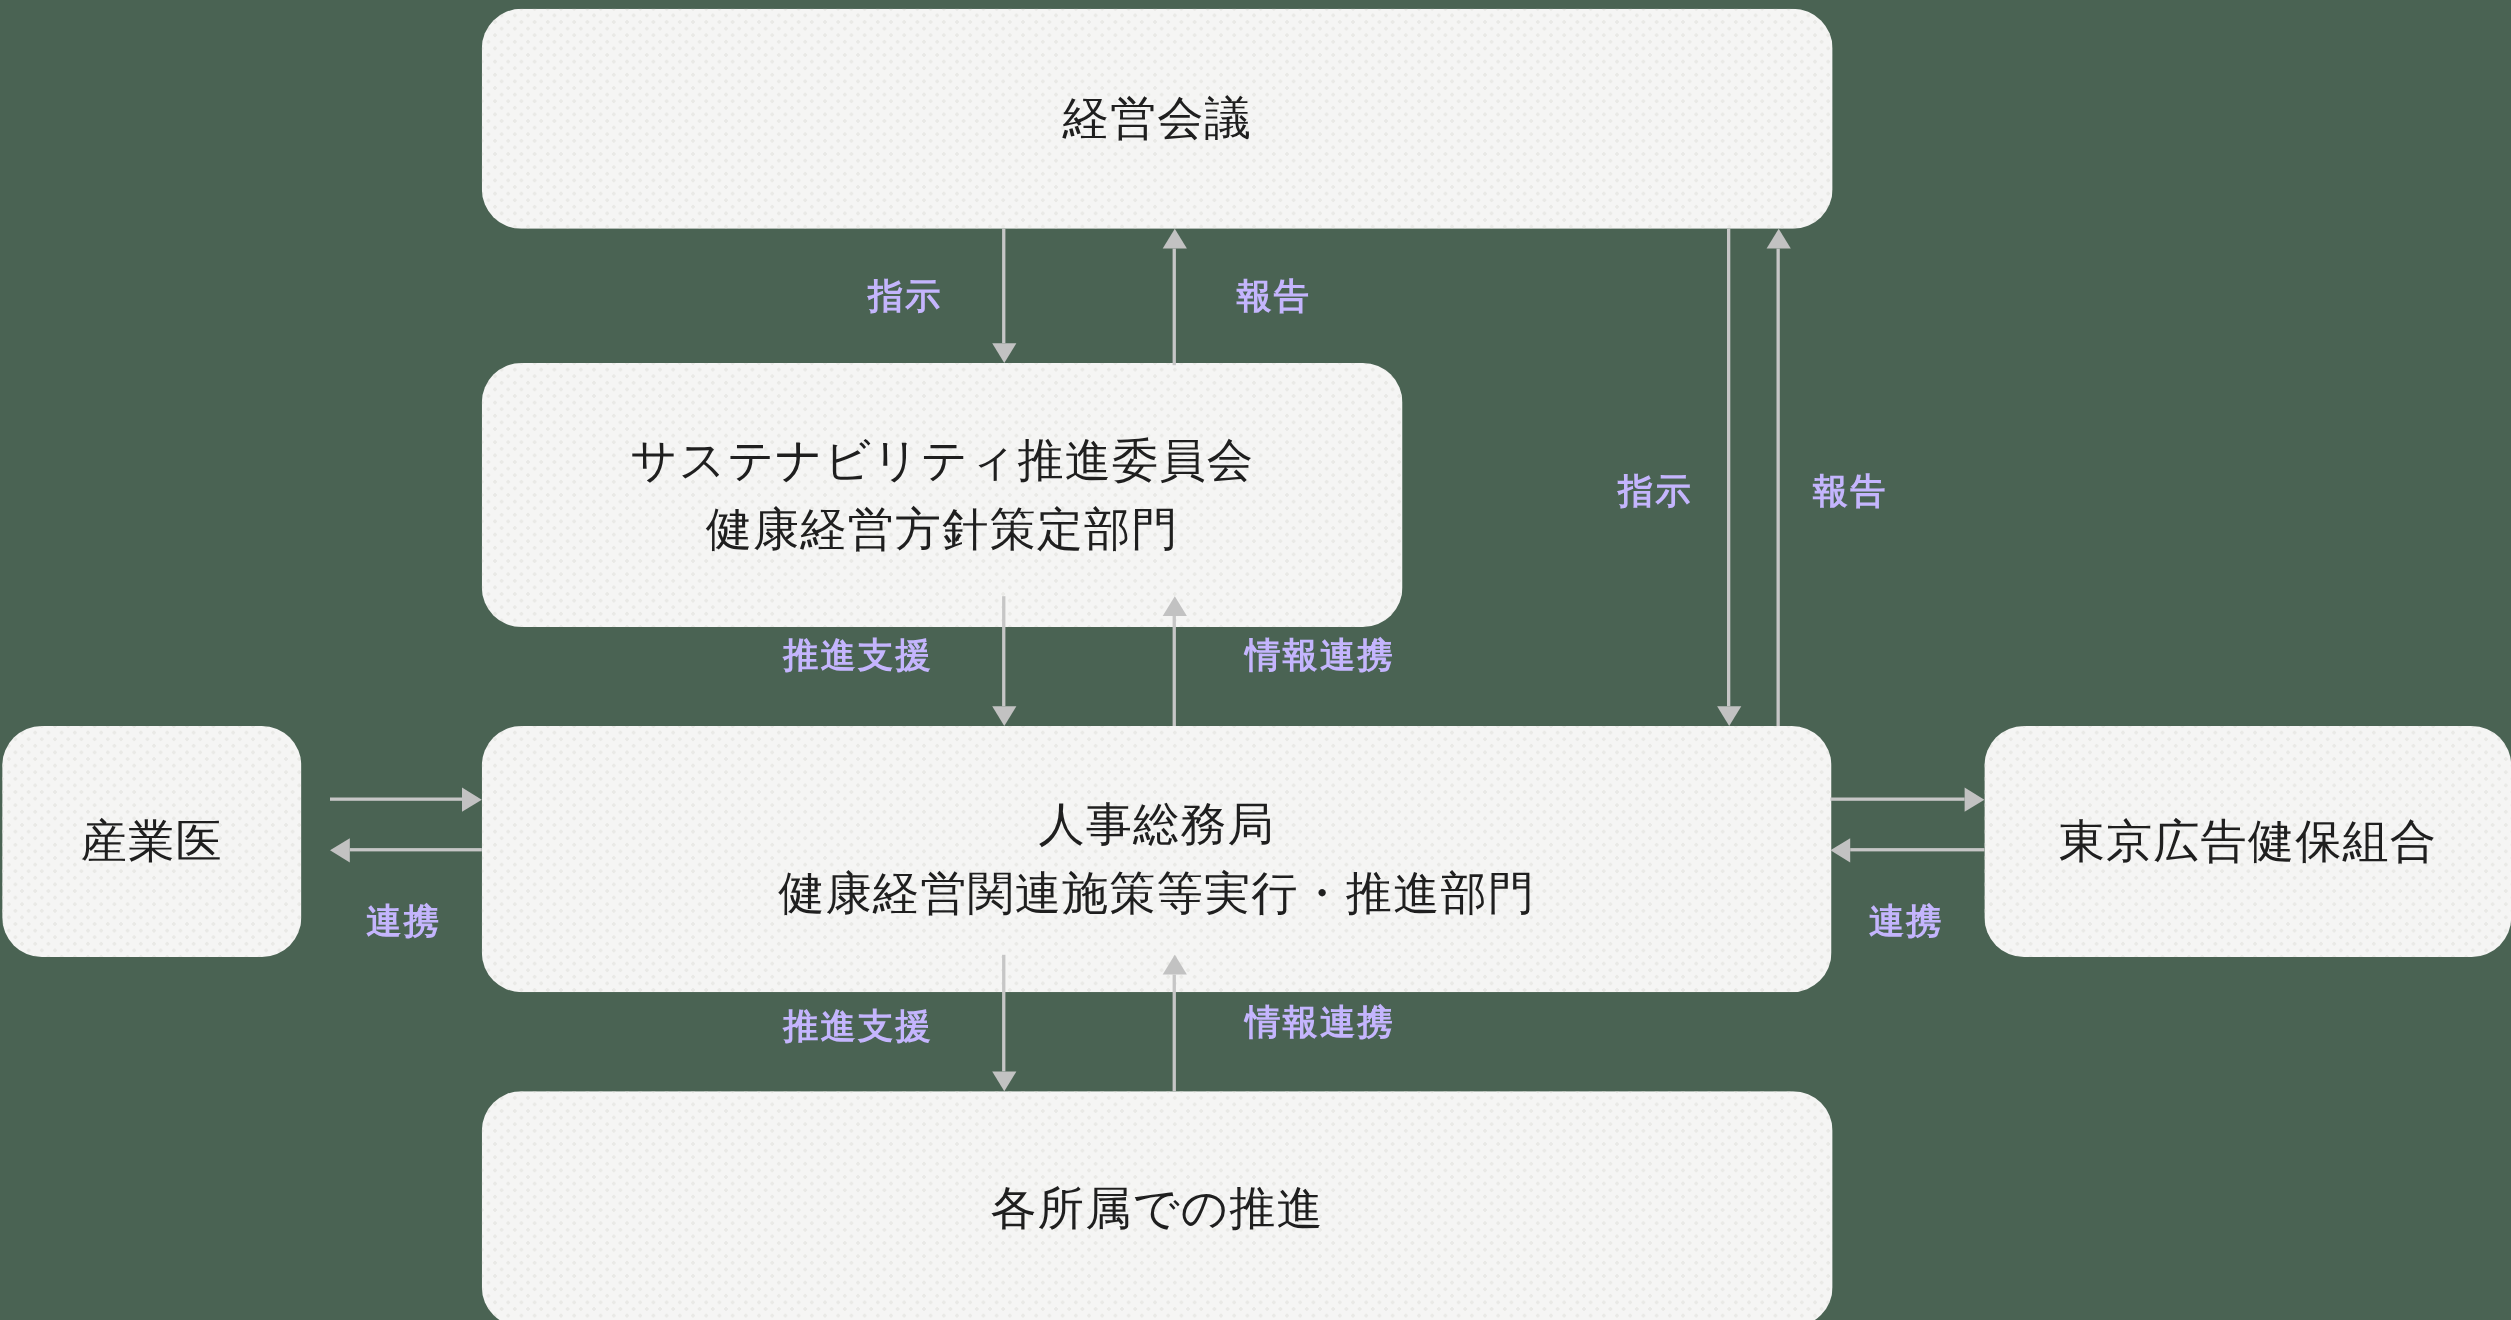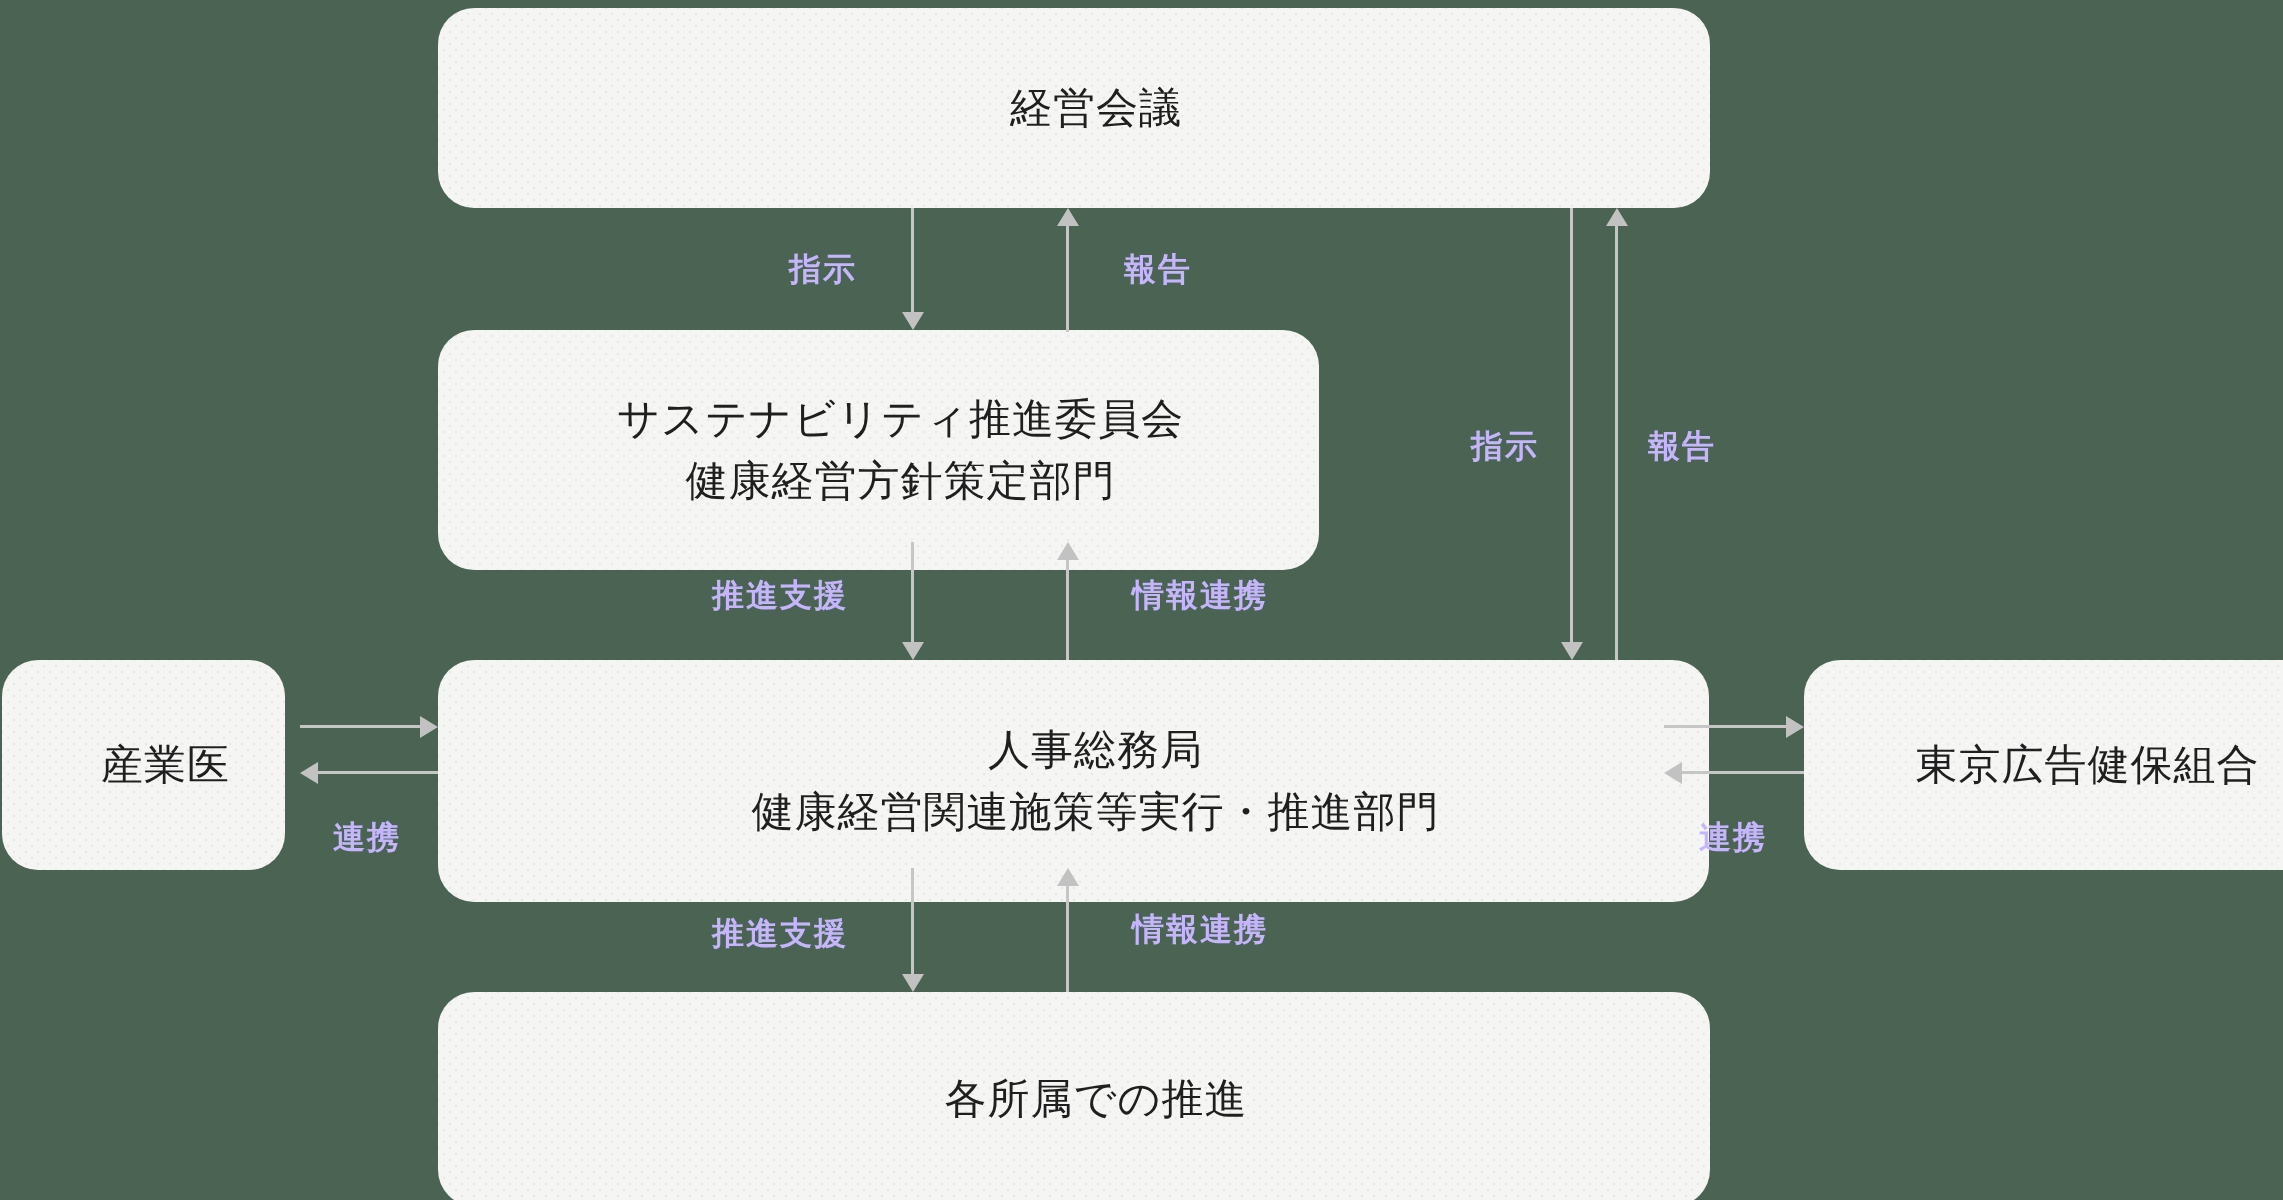--- a/index.html
+++ b/index.html
@@ -20,31 +20,30 @@
     background-image:
       radial-gradient(circle,#e9e9e6 1.5px,transparent 1.6px),
       radial-gradient(circle,#e9e9e6 1.5px,transparent 1.6px);
     background-size:12px 12px;
     background-position:0 0,6px 6px;
     border-radius:36px;
     display:flex;flex-direction:column;
     align-items:center;justify-content:center;
     color:#1f1f1f;
     text-align:center;
-    padding-left:44px;
   }
   .box .bl{
     font-size:42px;line-height:62px;font-weight:500;
     letter-spacing:1px;white-space:nowrap;
   }
   #box-management{left:438px;top:8px;width:1228px;height:200px;}
   #box-sustain{left:438px;top:330px;width:837px;height:240px;}
   #box-hr{left:438px;top:660px;width:1227px;height:242px;}
   #box-depts{left:438px;top:992px;width:1228px;height:214px;}
-  #box-physician{left:2px;top:660px;width:239px;height:210px;}
+  #box-physician{left:2px;top:660px;width:272px;height:210px;}
   #box-insurance{left:1804px;top:660px;width:479px;height:210px;}
   
   .vline{position:absolute;width:3px;background:#c6c6c6;}
   .hline{position:absolute;height:3px;background:#c6c6c6;}
   .head{position:absolute;width:0;height:0;}
   .head.down{border-left:11px solid transparent;border-right:11px solid transparent;border-top:18px solid #c2c2c2;}
   .head.up{border-left:11px solid transparent;border-right:11px solid transparent;border-bottom:18px solid #c2c2c2;}
   .head.right{border-top:11px solid transparent;border-bottom:11px solid transparent;border-left:18px solid #c2c2c2;}
   .head.left{border-top:11px solid transparent;border-bottom:11px solid transparent;border-right:18px solid #c2c2c2;}
   

